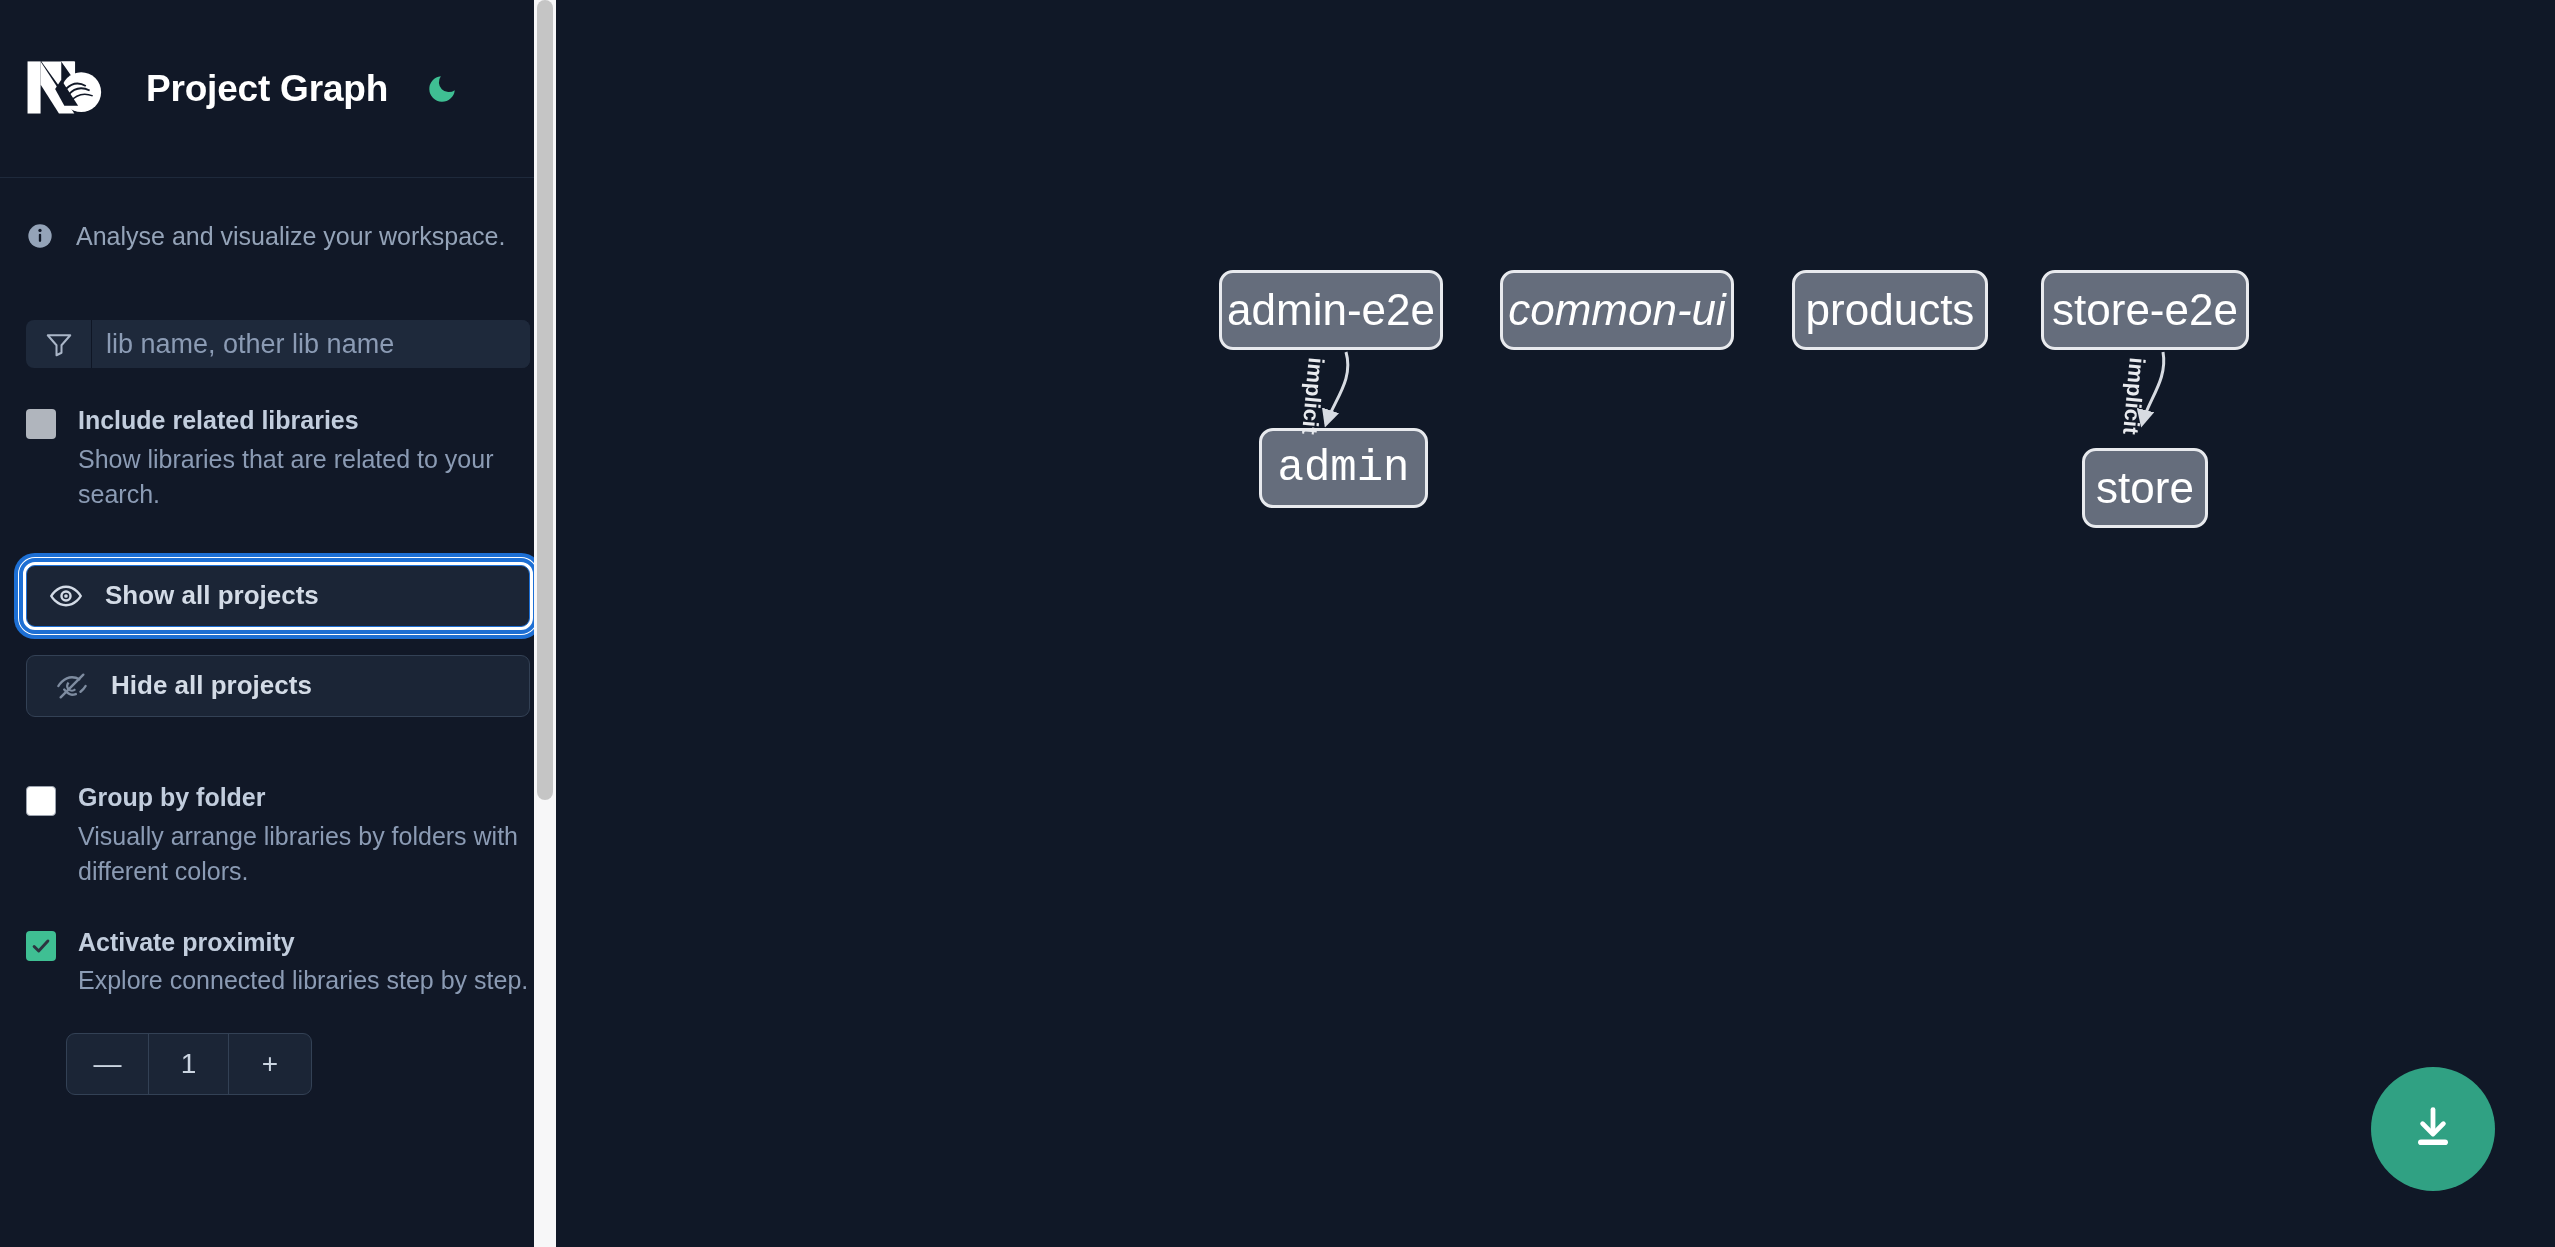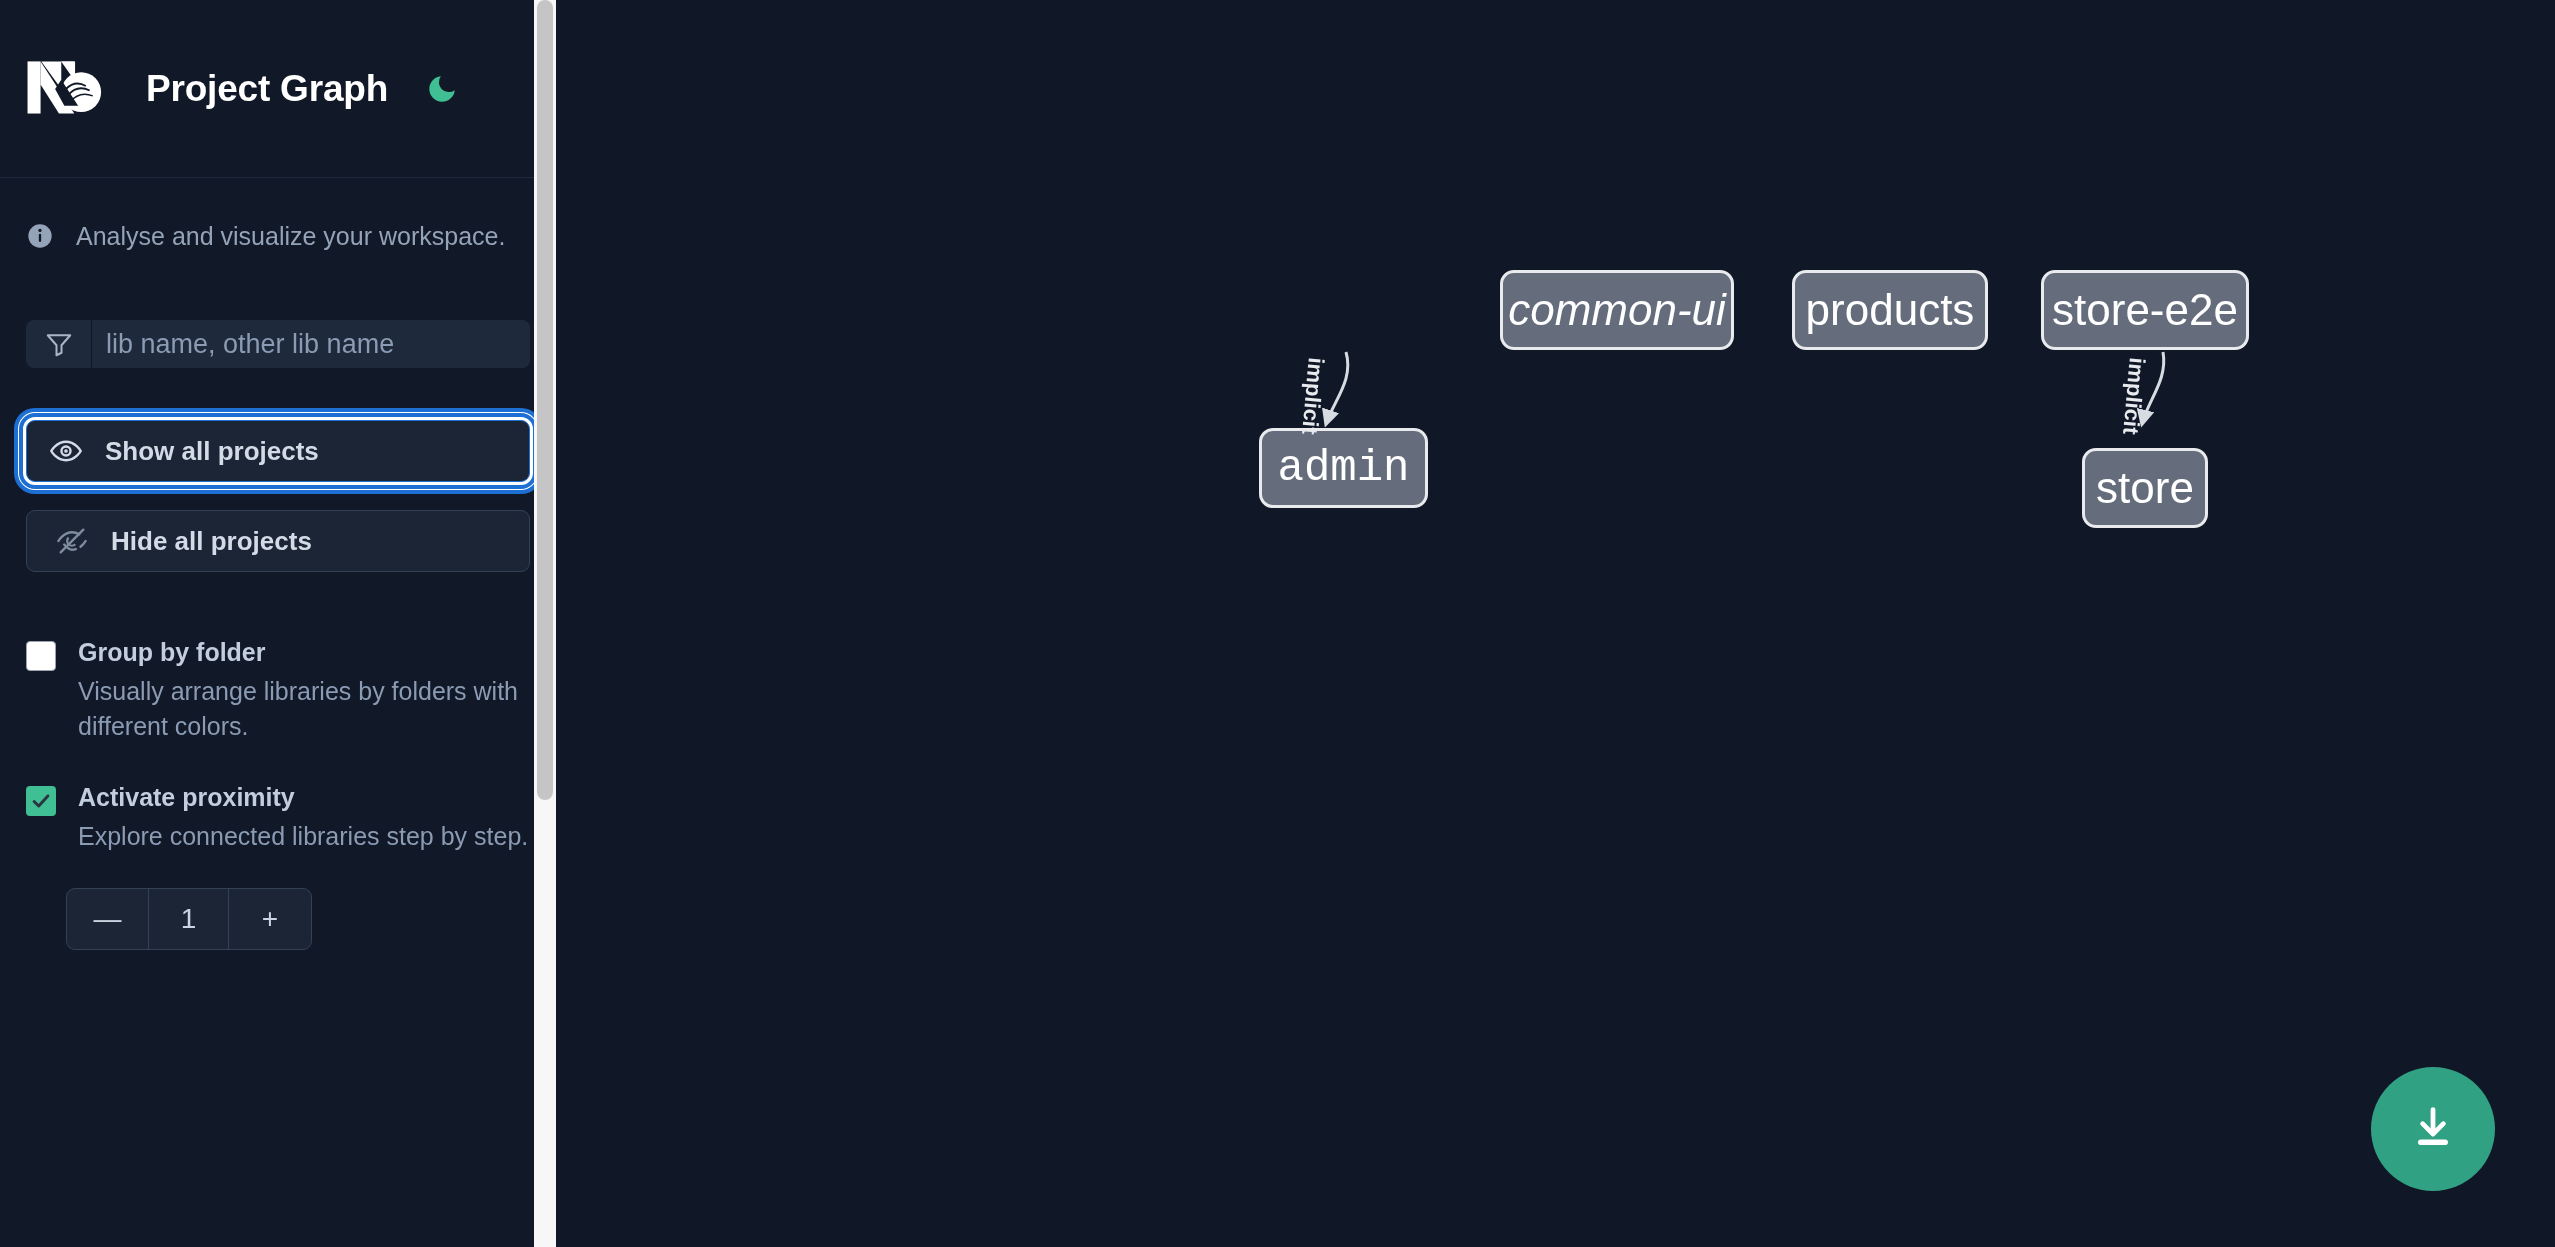--- a/index.html
+++ b/index.html
@@ -322,20 +322,27 @@
 
       <div class="filter-wrap">
         <div class="filter-icon-box">
           <svg width="30" height="30" viewBox="0 0 24 24" xmlns="http://www.w3.org/2000/svg">
             <path d="M3 5h18l-7 8v6l-4 2v-8z" fill="none" stroke="#aab6c8" stroke-width="1.6" stroke-linejoin="round"></path>
           </svg>
         </div>
         <input class="filter-input" type="text" placeholder="lib name, other lib name" style="">
       </div>
 
+      <div class="cbrow">
+        <div class="cbox disabled"></div>
+        <div class="cb-texts">
+          <div class="cb-label">Include related libraries</div>
+          <div class="cb-desc">Show libraries that are related to your search.</div>
+        </div>
+      </div>
 
       <div class="btn btn-show focused">
         <span class="bicon">
           <svg width="34" height="34" viewBox="0 0 24 24" xmlns="http://www.w3.org/2000/svg">
             <path d="M1.6 12S5.2 5.5 12 5.5 22.4 12 22.4 12 18.8 18.5 12 18.5 1.6 12 1.6 12z" fill="none" stroke="#d3dbe6" stroke-width="1.7"></path>
             <circle cx="12" cy="12" r="3.2" fill="none" stroke="#d3dbe6" stroke-width="1.7"></circle>
             <circle cx="12" cy="12" r="1.3" fill="#d3dbe6"></circle>
           </svg>
         </span>
         <span class="blabel">Show all projects</span>
@@ -395,20 +402,21 @@
         <marker id="arrow" viewBox="0 0 10 10" refX="8" refY="5" markerWidth="6" markerHeight="6" orient="auto-start-reverse">
           <path d="M 0 0 L 10 5 L 0 10 z" fill="#d7dbe2"></path>
         </marker>
       </defs>
 
       <path d="M 790 352 C 798 380 778 400 770 424" stroke="#d7dbe2" stroke-width="3" fill="none" marker-end="url(#arrow)"></path>
 
       <path d="M 1607 352 C 1612 380 1592 400 1586 424" stroke="#d7dbe2" stroke-width="3" fill="none" marker-end="url(#arrow)"></path>
     </svg>
 
+    <div class="node" style="left:663px; top:270px; width:224px; height:80px;">admin-e2e</div>
     <div class="node" style="left:944px; top:270px; width:234px; height:80px;font-style:italic;">common-ui</div>
     <div class="node" style="left:1236px; top:270px; width:196px; height:80px;">products</div>
     <div class="node" style="left:1485px; top:270px; width:208px; height:80px;">store-e2e</div>
     <div class="node" style="left:703px; top:428px; width:169px; height:80px;font-family:Liberation Mono, monospace;">admin</div>
     <div class="node" style="left:1526px; top:448px; width:126px; height:80px;">store</div>
 
     <div class="edge-label" style="left:718px; top:383px; transform:rotate(95deg);">implicit</div>
     <div class="edge-label" style="left:1539px; top:383px; transform:rotate(95deg);">implicit</div>
 
     <button class="fab">

